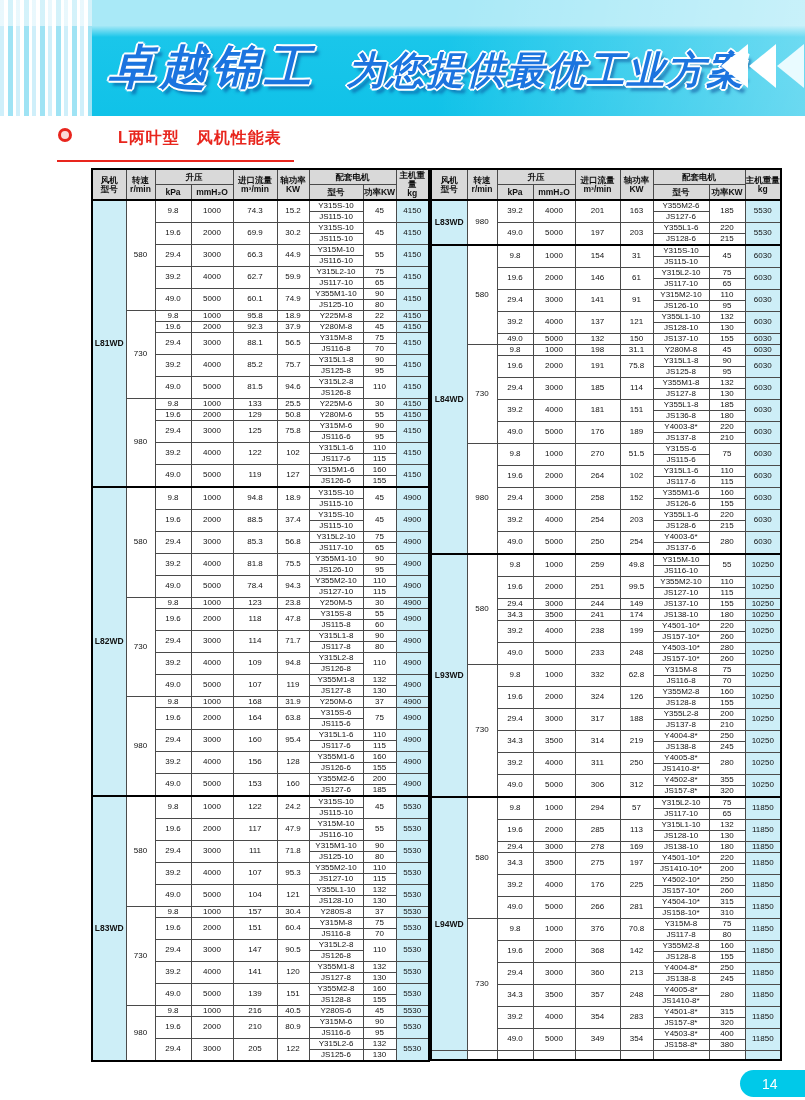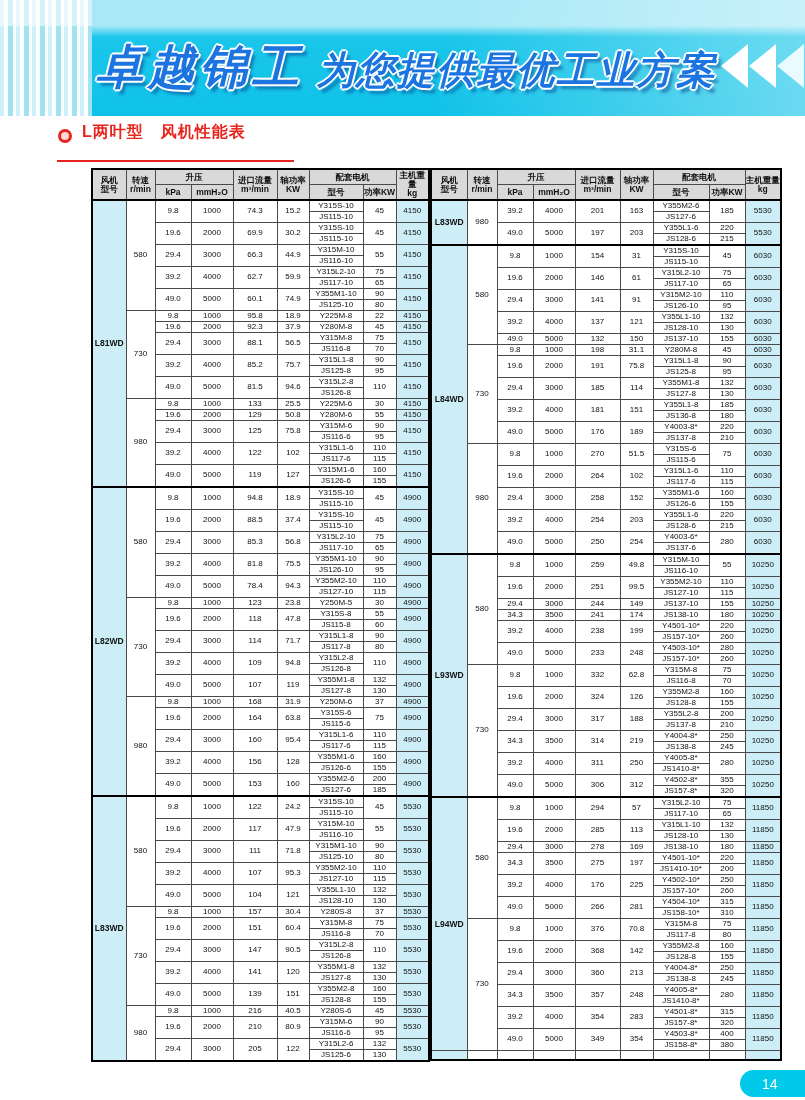--- a/index.html
+++ b/index.html
@@ -15,32 +15,33 @@
   }
   .stripes{position:absolute;left:0;top:0;width:92px;height:116px;
     background:
       linear-gradient(180deg, rgba(255,255,255,.55) 0 26px, rgba(255,255,255,0) 26px),
       repeating-linear-gradient(90deg,#cfeffa 0 4px,#ffffff 4px 8px,#9fe3f4 8px 13px,#ffffff 13px 16px);
   }
   .banner-title{position:absolute;left:96px;top:36px;white-space:nowrap;font-weight:bold;font-style:italic;}
   .t-main{
     font-size:47px;letter-spacing:5px;color:#1b74df;
     text-shadow:-2px 0 #fff,2px 0 #fff,0 -2px #fff,0 2px #fff,-1px -1px #fff,1px 1px #fff,1px -1px #fff,-1px 1px #fff,4px 5px 3px rgba(9,70,150,.55);
+    margin-left:12px;
   }
   .t-sub{
-    font-size:38px;letter-spacing:2px;color:#1b74df;margin-left:8px;
+    font-size:38px;letter-spacing:2px;color:#1b74df;margin-left:26px;
     text-shadow:-2px 0 #fff,2px 0 #fff,0 -2px #fff,0 2px #fff,-1px -1px #fff,1px 1px #fff,1px -1px #fff,-1px 1px #fff,4px 5px 3px rgba(9,70,150,.55);
   }
   .arrows{position:absolute;right:0;top:44px;width:64px;height:44px;}
   .arrows i{position:absolute;width:0;height:0;border-top:22px solid transparent;border-bottom:22px solid transparent;border-right:27px solid #ffffff;}
   .arrows i:nth-child(1){left:-20px;}
   .arrows i:nth-child(2){left:8px;}
   .arrows i:nth-child(3){left:36px;border-right-color:#e9fbff;}
   
-  .section{position:absolute;left:58px;top:122px;display:flex;align-items:flex-end;}
+  .section{position:absolute;left:58px;top:128px;display:flex;align-items:flex-start;gap:36px;}
   .ring-icon{width:8px;height:8px;border:3px solid #e8251d;border-radius:50%;background:#fbd9d7;margin-right:10px;}
   .section-text{font-size:16px;font-weight:bold;color:#e8251d;letter-spacing:1px;}
   .red-underline{position:absolute;left:57px;top:160px;width:237px;height:2px;background:#e8251d;}
   
   .tables{position:absolute;left:57px;top:168px;display:flex;align-items:flex-start;margin-left:34px;}
   table{border-collapse:collapse;table-layout:fixed;border:2px solid #000;}
   #table-0{width:337px;}
   #table-1{width:351px;}
   th,td{border:1px solid #4a4a4a;text-align:center;vertical-align:middle;padding:0;overflow:hidden;
     font-size:8px;line-height:1.05;color:#111;}

